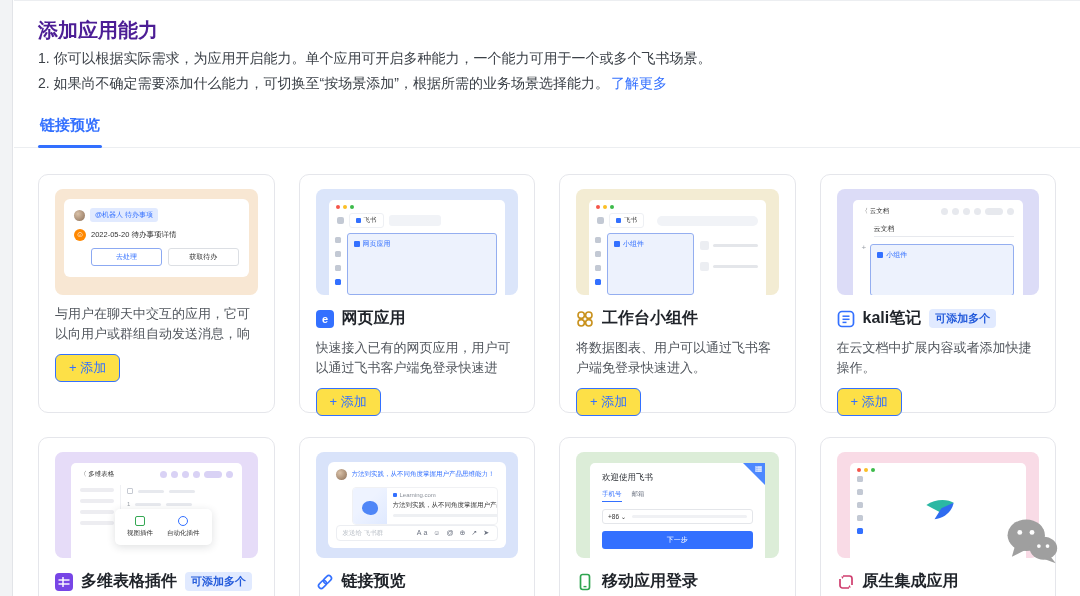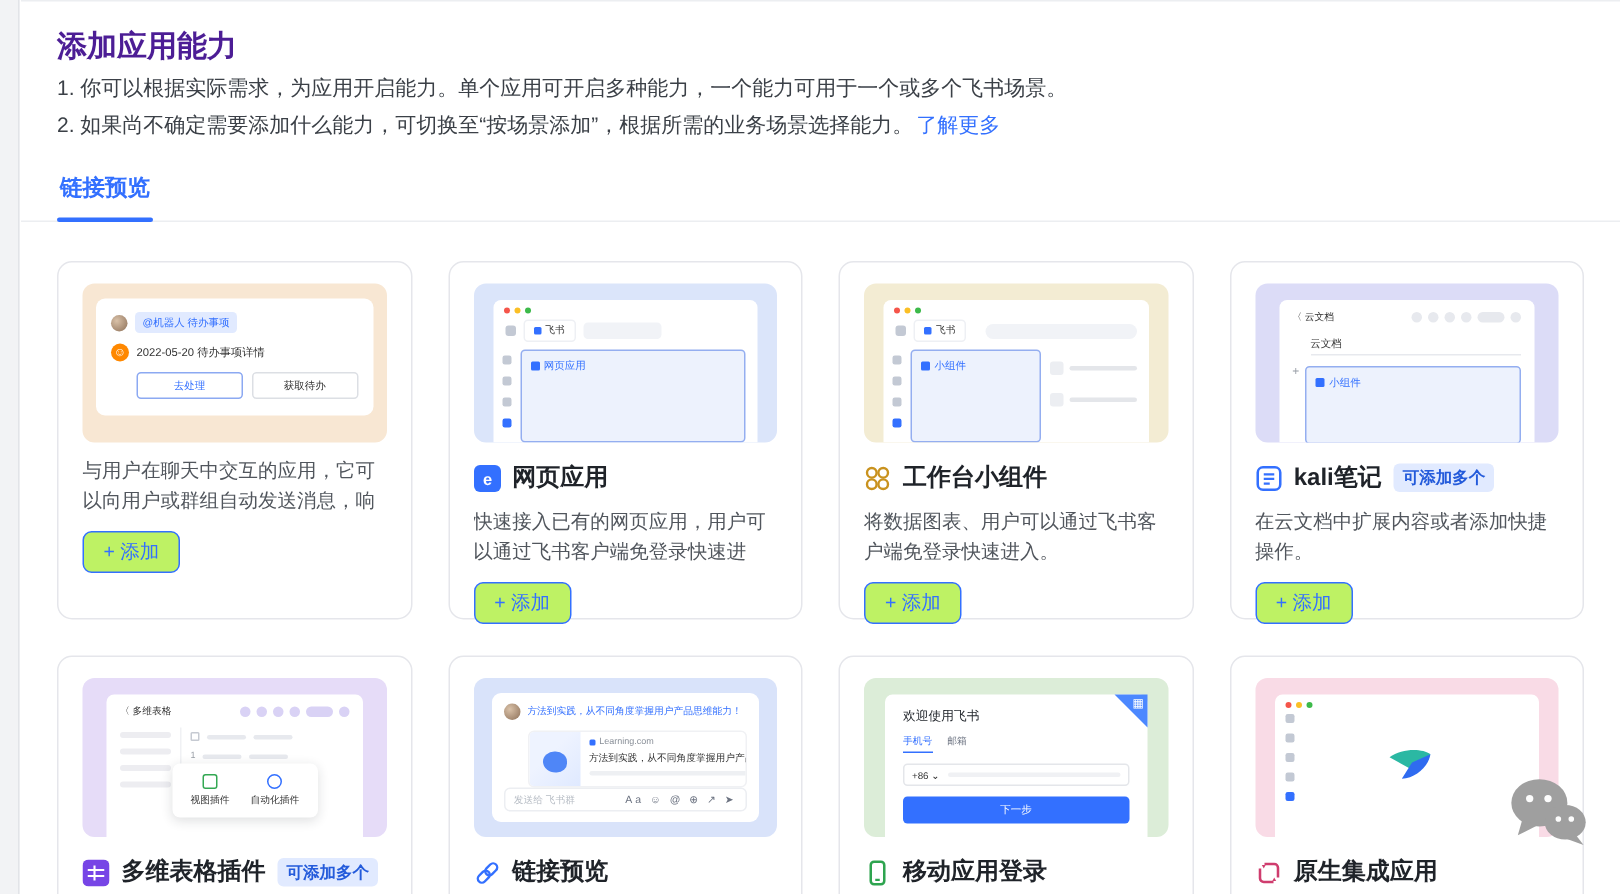--- a/index.html
+++ b/index.html
@@ -35,21 +35,21 @@
   .card { border: 1px solid #e5e6eb; border-radius: 10px; background: #fff;
     padding: 14px 16px 14px; height: 239px; }
   .preview { height: 106px; border-radius: 8px; position: relative; overflow: hidden; }
   .title-row { display: flex; align-items: center; gap: 8px; margin-top: 13px; }
   .card-title { font-size: 16px; font-weight: 700; color: #1f2329; white-space: nowrap; }
   .multi-badge { background: #e1eaff; color: #245bdb; font-size: 11px; font-weight: 600;
     padding: 2px 6px; border-radius: 4px; white-space: nowrap; }
   .card-desc { margin-top: 9px; font-size: 13px; color: #51565d; line-height: 20px;
     height: 40px; overflow: hidden; }
   .add-btn { margin-top: 10px; display: inline-flex; align-items: center;
-    color: #3370ff; border: 1px solid #3370ff; border-radius: 6px; background: #bef264;
+    color: #3370ff; border: 1px solid #3370ff; border-radius: 6px; background: #fde047;
     padding: 4px 13px; font-size: 13px; cursor: pointer; font-family: inherit; }
 
   
   .tl { display: flex; gap: 3px; padding: 5px 0 0 7px; }
   .tl i { width: 4px; height: 4px; border-radius: 50%; display: block; }
   .tl .r { background: #f5554a; } .tl .y { background: #fbbf25; } .tl .g { background: #3dba4a; }
   .sq { display: inline-block; width: 6px; height: 6px; background: #3370ff; border-radius: 1px; }
   .bluebox { background: #edf2fd; border: 1px solid #94aef0; border-radius: 3px; position: relative; }
   .bb-label { position: absolute; top: 5px; left: 6px; display: flex; align-items: center;
     gap: 3px; font-size: 7px; color: #3370ff; white-space: nowrap; }

